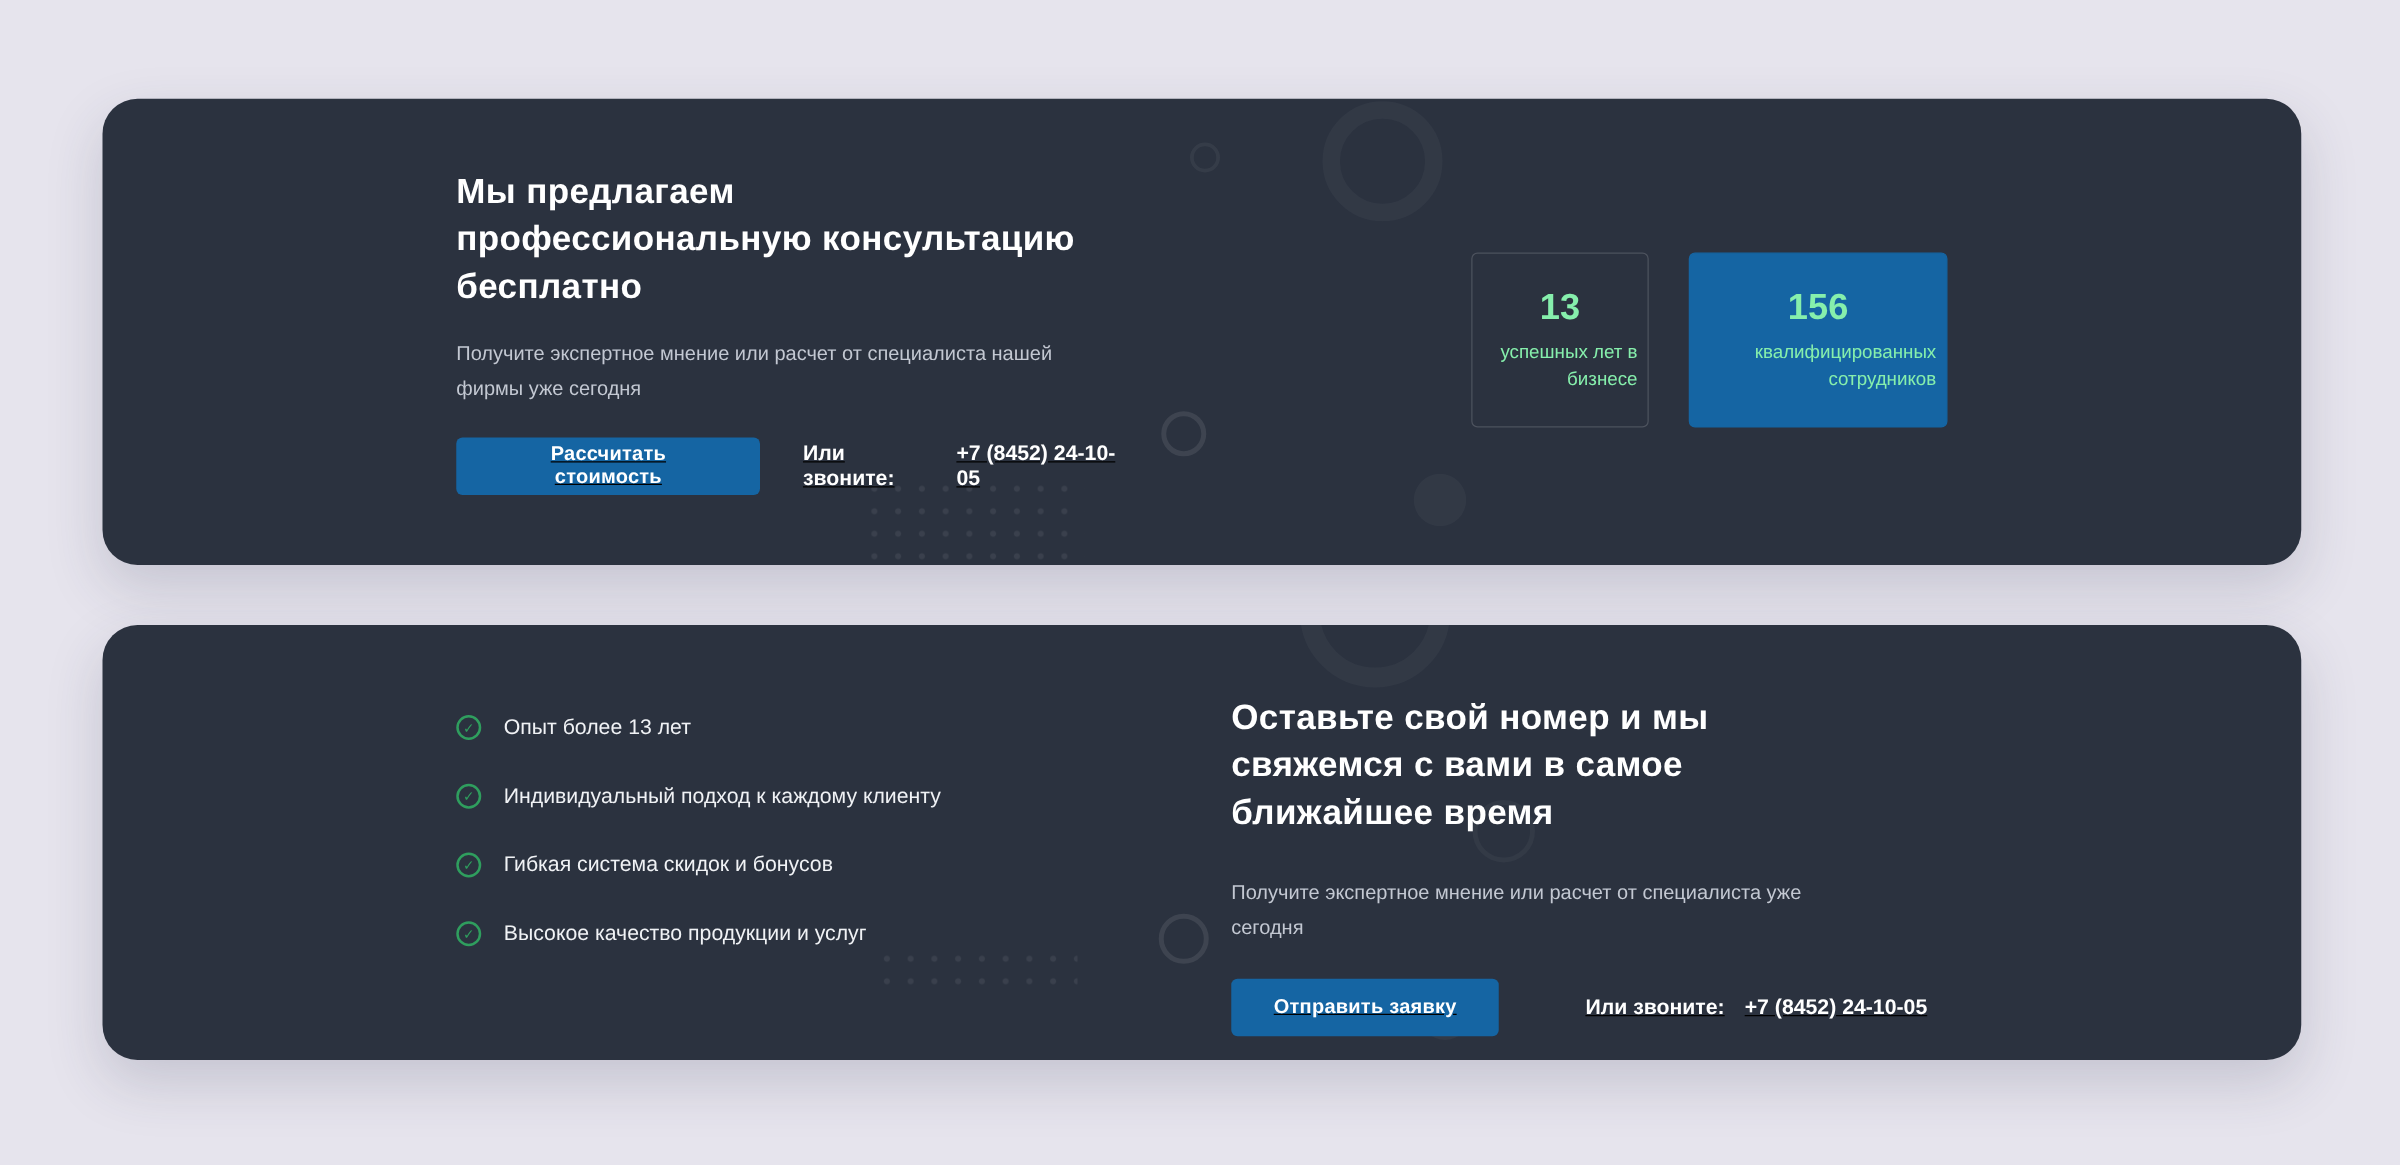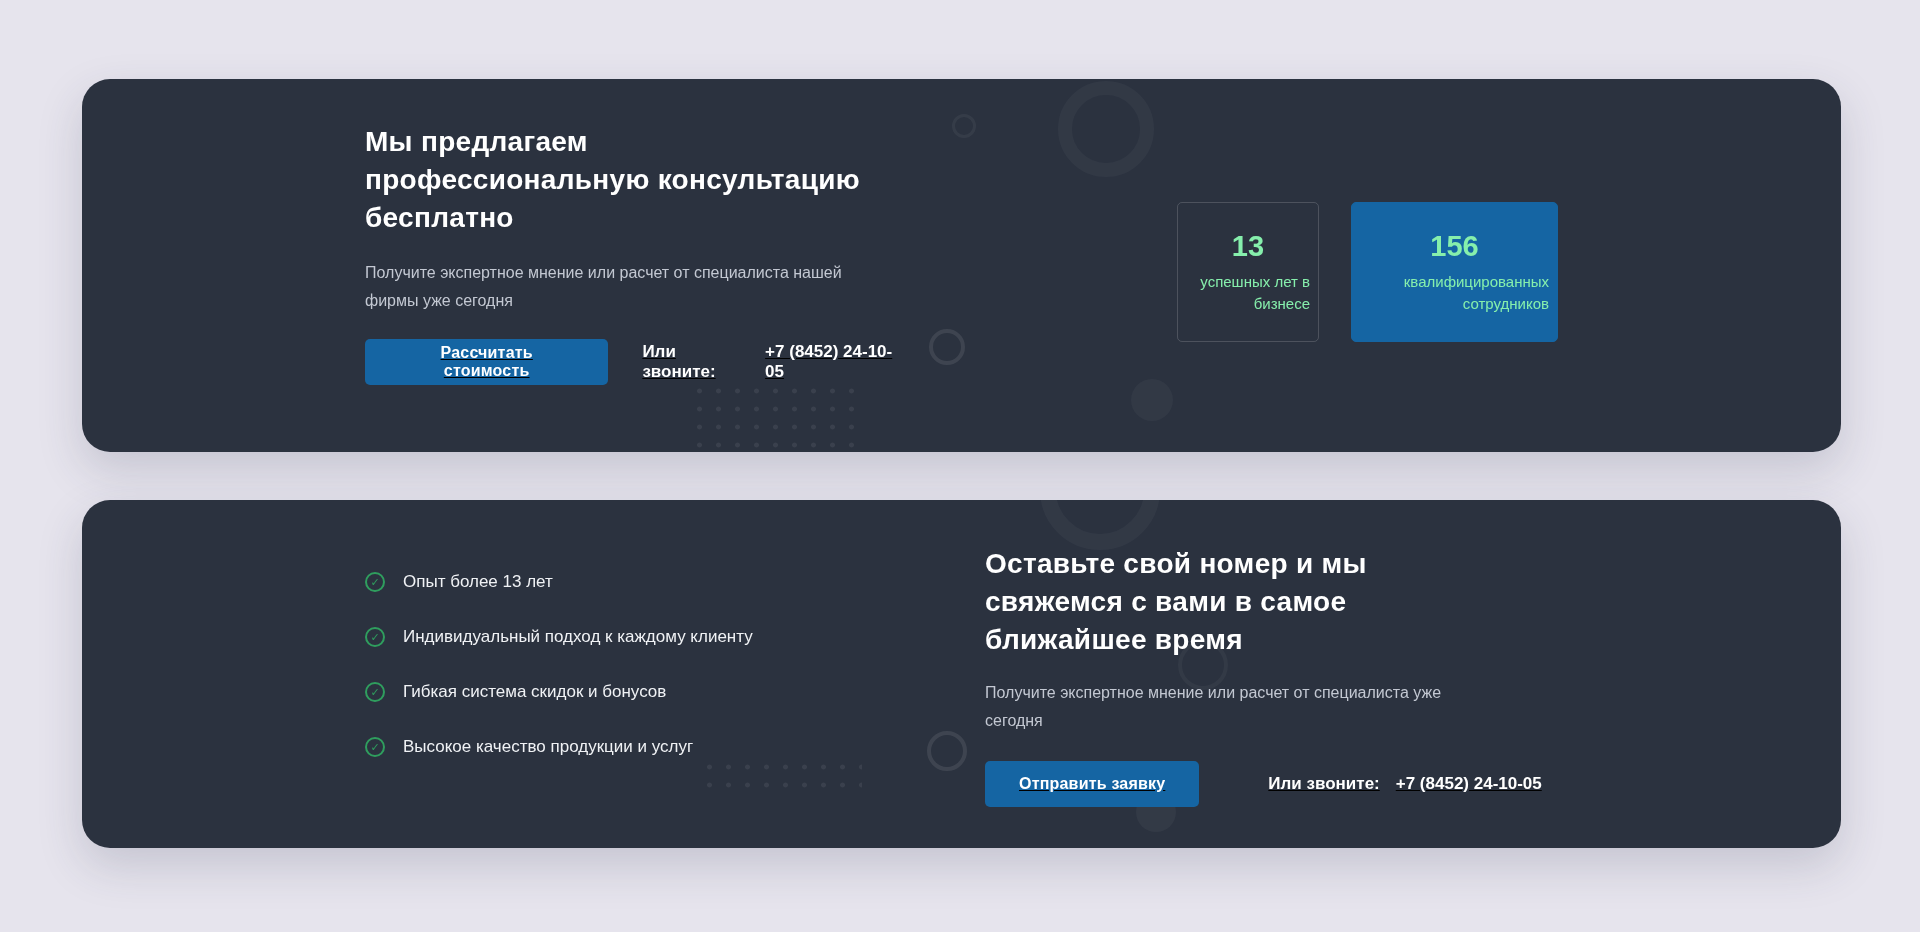--- a/index.html
+++ b/index.html
@@ -44,21 +44,21 @@
   .headline {
     color:#ffffff; font-size:28px; font-weight:700;
     line-height:38px; letter-spacing:0.3px;
   }
   .headline span { display:block; }
   .subtext {
     color:#c3c8d2; font-size:16px; line-height:28px; max-width:505px;
   }
 
   
-  .offer-content { position:absolute; left:283px; top:44px; width:540px; }
+  .offer-content { position:absolute; left:283px; top:55px; width:540px; }
   .offer-content .subtext { margin-top:22px; }
   .actions { display:flex; align-items:center; margin-top:24px;text-decoration:underline; }
   .btn {
     background:#1565a3; color:#ffffff; border:none; cursor:pointer;
     height:46px; padding:0 34px; border-radius:5px;
     font-family:inherit; font-size:16px; font-weight:700; letter-spacing:0.2px;
   }
   .call { display:flex; align-items:flex-end; margin-left:34px; }
   .call-label { color:#ffffff; font-size:17px; font-weight:700; }
   .call-phone { color:#ffffff; font-size:17px; font-weight:700; margin-left:16px; text-decoration:none; }
@@ -77,23 +77,23 @@
   
   .benefits { position:absolute; left:283px; top:70px; }
   .benefit { display:flex; align-items:center; height:24px; margin-bottom:31px; }
   .check-icon {
     width:20px; height:20px; border:2px solid #2f9e5e; border-radius:50%;
     color:#2f9e5e; font-size:11px; font-weight:700;
     display:flex; align-items:center; justify-content:center; flex:0 0 auto;
   }
   .benefit-text { color:#f0f2f5; font-size:17px; margin-left:18px; white-space:nowrap; }
 
-  .callback-content { position:absolute; left:903px; top:45px; width:560px; }
+  .callback-content { position:absolute; left:903px; top:55px; width:560px; }
   .callback-content .headline { font-size:28px; }
-  .callback-content .subtext { margin-top:20px; }
+  .callback-content .subtext { margin-top:32px; }
   .callback-content .actions { margin-top:26px;gap:35px; }
 </style>
 </head>
 <body>
 
 <section class="card card-offer">
   <div class="deco deco-donut-1"></div>
   <div class="deco deco-ring-sm-1"></div>
   <div class="deco deco-ring-1"></div>
   <div class="deco deco-circle-1"></div>

